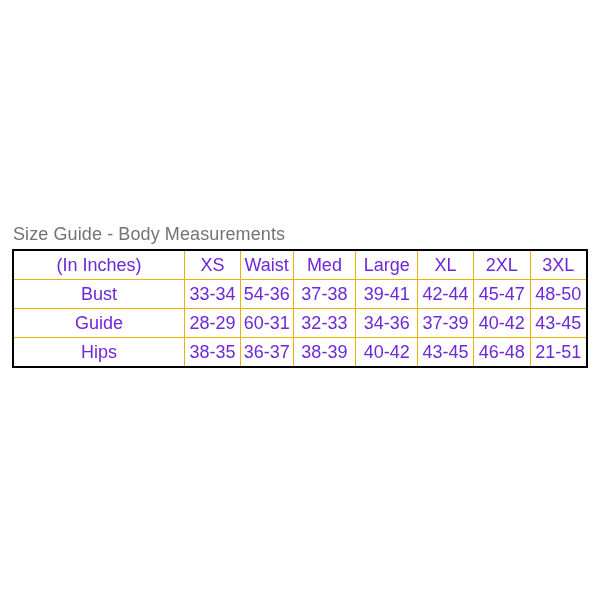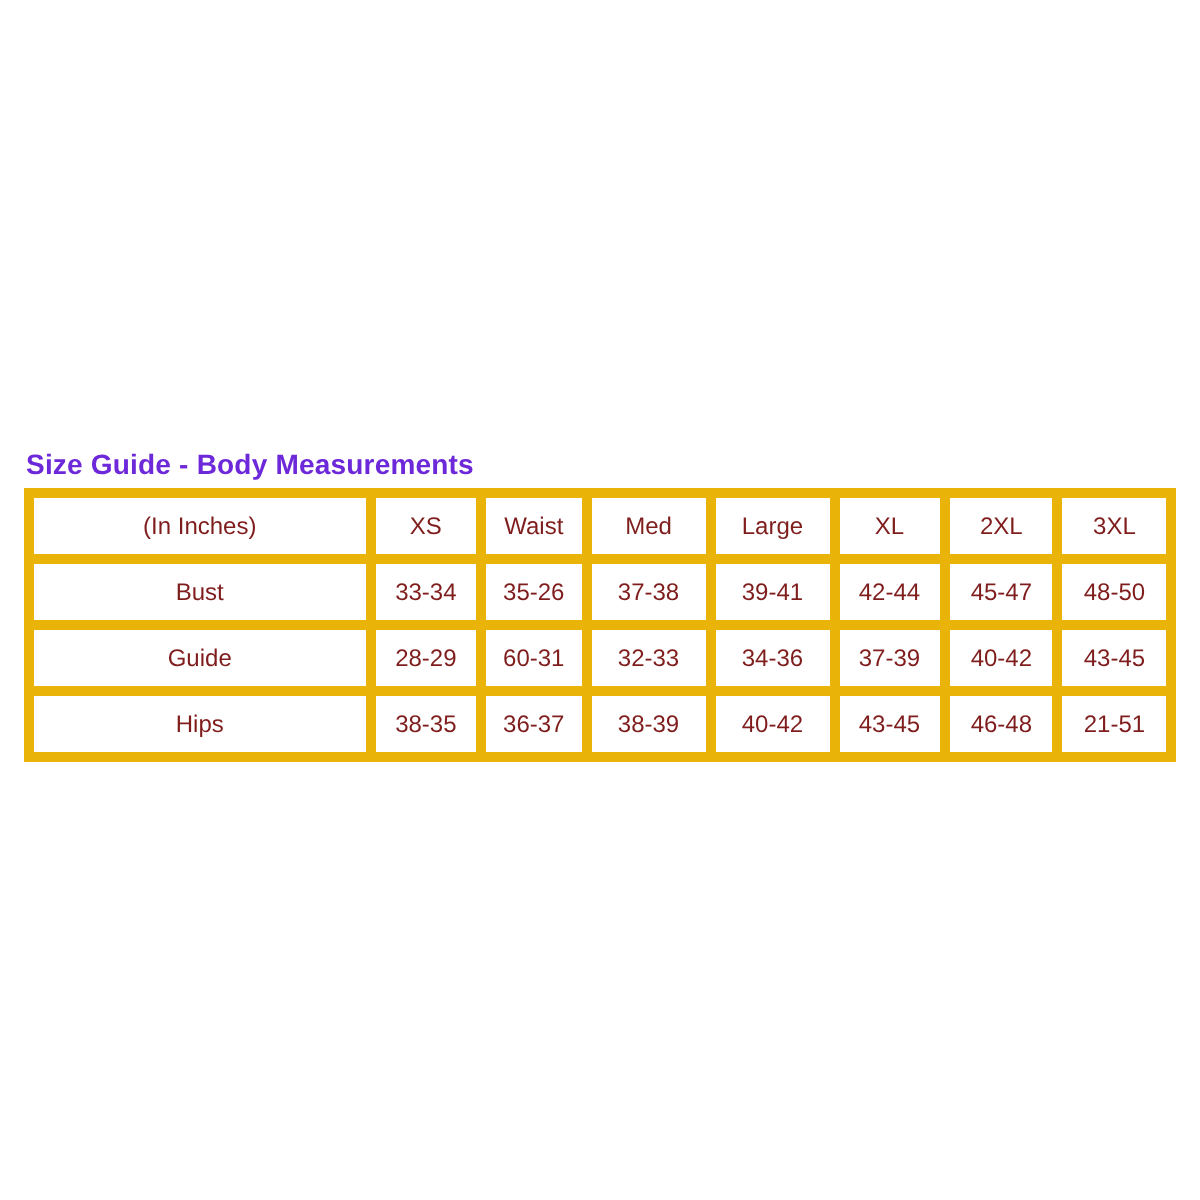--- a/index.html
+++ b/index.html
@@ -16,41 +16,41 @@
     color: #000000;
     overflow: hidden;
   }
   .content {
     position: absolute;
     left: 12px;
     top: 224px;
     width: 576px;
   }
   .title {
-    font-size: 14px;
-    font-weight: bold;
-    color: #6d28d9;
+    font-size: 18px;
+    font-weight: normal;
+    color: #737373;
     margin: 0 0 4px 1px;
     letter-spacing: 0.1px;
   }
   table.size-table {
     border-collapse: collapse;
     table-layout: fixed;
     width: 576px;
     border: 2px solid #000000;
   }
   table.size-table th,
   table.size-table td {
-    border: 5px solid #eab308;
+    border: 1px solid #eab308;
     height: 28px;
     padding: 0;
     text-align: center;
     vertical-align: middle;
-    font-size: 12px;
-    color: #7f1d1d;
+    font-size: 18px;
+    color: #6d28d9;
     overflow: hidden;
     white-space: nowrap;
   }
   table.size-table th {
     font-weight: normal;
   }
   table.size-table th.unit-header {
     font-weight: normal;
   }
   table.size-table td {
@@ -85,21 +85,21 @@
           <th>Large</th>
           <th>XL</th>
           <th>2XL</th>
           <th>3XL</th>
         </tr>
       </thead>
       <tbody>
         <tr>
           <th>Bust</th>
           <td>33-34</td>
-          <td>35-26</td>
+          <td>54-36</td>
           <td>37-38</td>
           <td>39-41</td>
           <td>42-44</td>
           <td>45-47</td>
           <td>48-50</td>
         </tr>
         <tr>
           <th>Guide</th>
           <td>28-29</td>
           <td>60-31</td>

